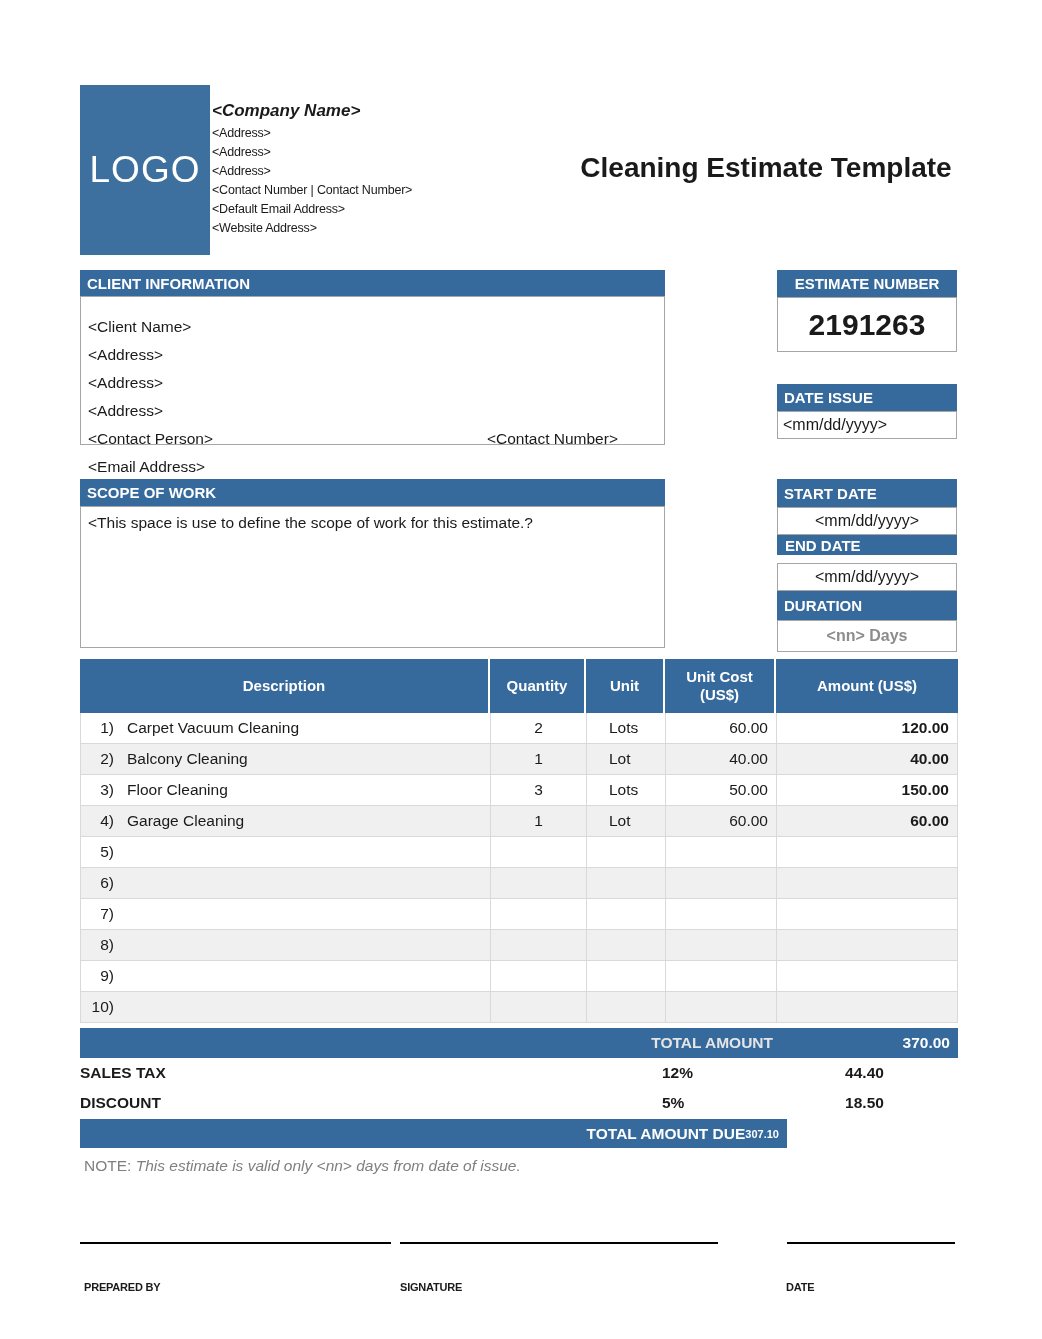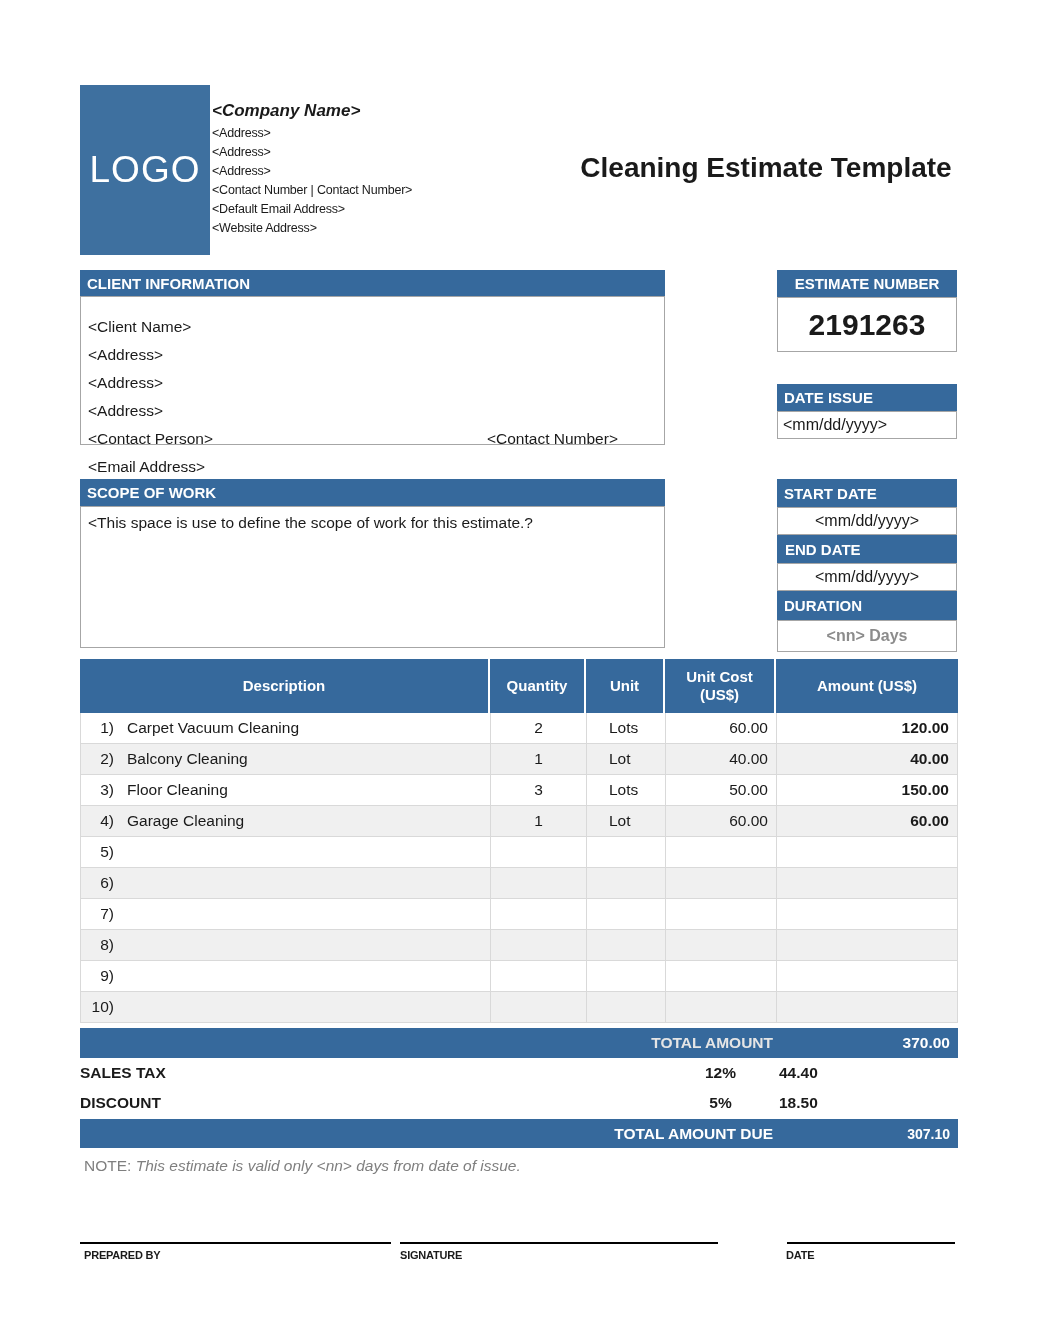--- a/index.html
+++ b/index.html
@@ -38,21 +38,21 @@
 
   
   .est-bar { left:777px; top:270px; width:180px; height:27px; }
   .est-box { left:777px; top:297px; width:180px; height:55px; display:flex;
              align-items:center; justify-content:center; font-size:30px; font-weight:bold; }
   .dateissue-bar { left:777px; top:384px; width:180px; height:27px; }
   .dateissue-box { left:777px; top:411px; width:180px; height:28px; display:flex;
                    align-items:center; padding-left:5px; font-size:16px; }
   .startdate-bar { left:777px; top:479px; width:180px; height:28px; }
   .startdate-box { left:777px; top:507px; width:180px; height:28px; }
-  .enddate-bar { left:777px; top:535px; width:180px; height:28px;padding-left:8px; }
+  .enddate-bar { left:777px; top:535px; width:180px; height:20px;padding-left:8px; }
   .enddate-box { left:777px; top:563px; width:180px; height:28px; }
   .duration-bar { left:777px; top:591px; width:180px; height:29px; }
   .duration-box { left:777px; top:620px; width:180px; height:32px; color:#8C8C8C; font-weight:bold; }
   .datecell { display:flex; align-items:center; justify-content:center; font-size:16px; }
 
   
   .scope-bar { left:80px; top:479px; width:585px; height:27px; }
   .scope-box { left:80px; top:506px; width:585px; height:142px; padding:3px 7px;
                font-size:15.5px; line-height:26px; }
 
@@ -79,37 +79,37 @@
   .td.amount { justify-content:flex-end; padding-right:8px; font-weight:bold; }
 
   
   .total-row { left:80px; top:1028px; width:878px; height:30px; background:#36699C;
                display:flex; align-items:center; }
   .total-row .lbl { width:693px; text-align:right; color:#e5e5e5; font-weight:bold; font-size:15.5px; }
   .total-row .val { flex:1; text-align:right; padding-right:8px; color:#fff; font-weight:bold; font-size:15.5px; }
   .tax-row { left:80px; top:1058px; width:878px; height:30px; display:flex; align-items:center; }
   .disc-row { left:80px; top:1088px; width:878px; height:30px; display:flex; align-items:center; }
   .tax-row .lbl, .disc-row .lbl { width:582px; text-align:left; font-weight:bold; font-size:15.5px; }
-  .tax-row .rate, .disc-row .rate { width:117px; text-align:center; font-weight:bold; font-size:15.5px; }
-  .tax-row .val, .disc-row .val { flex:1; text-align:left; padding-right:8px; font-weight:bold; font-size:15.5px; }
-  .due-row { left:80px; top:1119px; width:878px; height:29px; background:#36699C;
+  .tax-row .rate, .disc-row .rate { width:117px; font-weight:bold; font-size:15.5px; }
+  .tax-row .val, .disc-row .val { flex:1; text-align:center; padding-right:8px; font-weight:bold; font-size:15.5px; }
+  .due-row { left:80px; top:1119px; width:707px; height:29px; background:#36699C;
              display:flex; align-items:center; }
   .due-row .lbl { width:693px; text-align:right; color:#fff; font-weight:bold; font-size:15.5px; }
-  .due-row .val { flex:1; text-align:right; padding-right:8px; color:#fff; font-weight:bold; font-size:14px; }
+  .due-row .val { flex:1; text-align:right; padding-right:8px; color:#fff; font-weight:bold; font-size:11px; }
 
   
   .note { left:84px; top:1157px; font-size:15.5px; color:#7F7F7F; font-weight:normal; }
   .note .note-text { font-style:italic; }
 
   
   .sig-line { border-top:2px solid #000; height:0; }
   .sig-line.l1 { left:80px; top:1242px; width:311px; }
   .sig-line.l2 { left:400px; top:1242px; width:318px; }
   .sig-line.l3 { left:787px; top:1242px; width:168px; }
-  .sig-label { font-size:11px; font-weight:bold; letter-spacing:-0.2px; top:1249px; }
+  .sig-label { font-size:11px; font-weight:bold; letter-spacing:-0.2px; top:1281px; }
   .sig-label.p1 { left:84px; }
   .sig-label.p2 { left:400px; }
   .sig-label.p3 { left:786px; }
 </style>
 </head>
 <body>
 
 <div class="page">
 
   <div class="abs logo-box">

